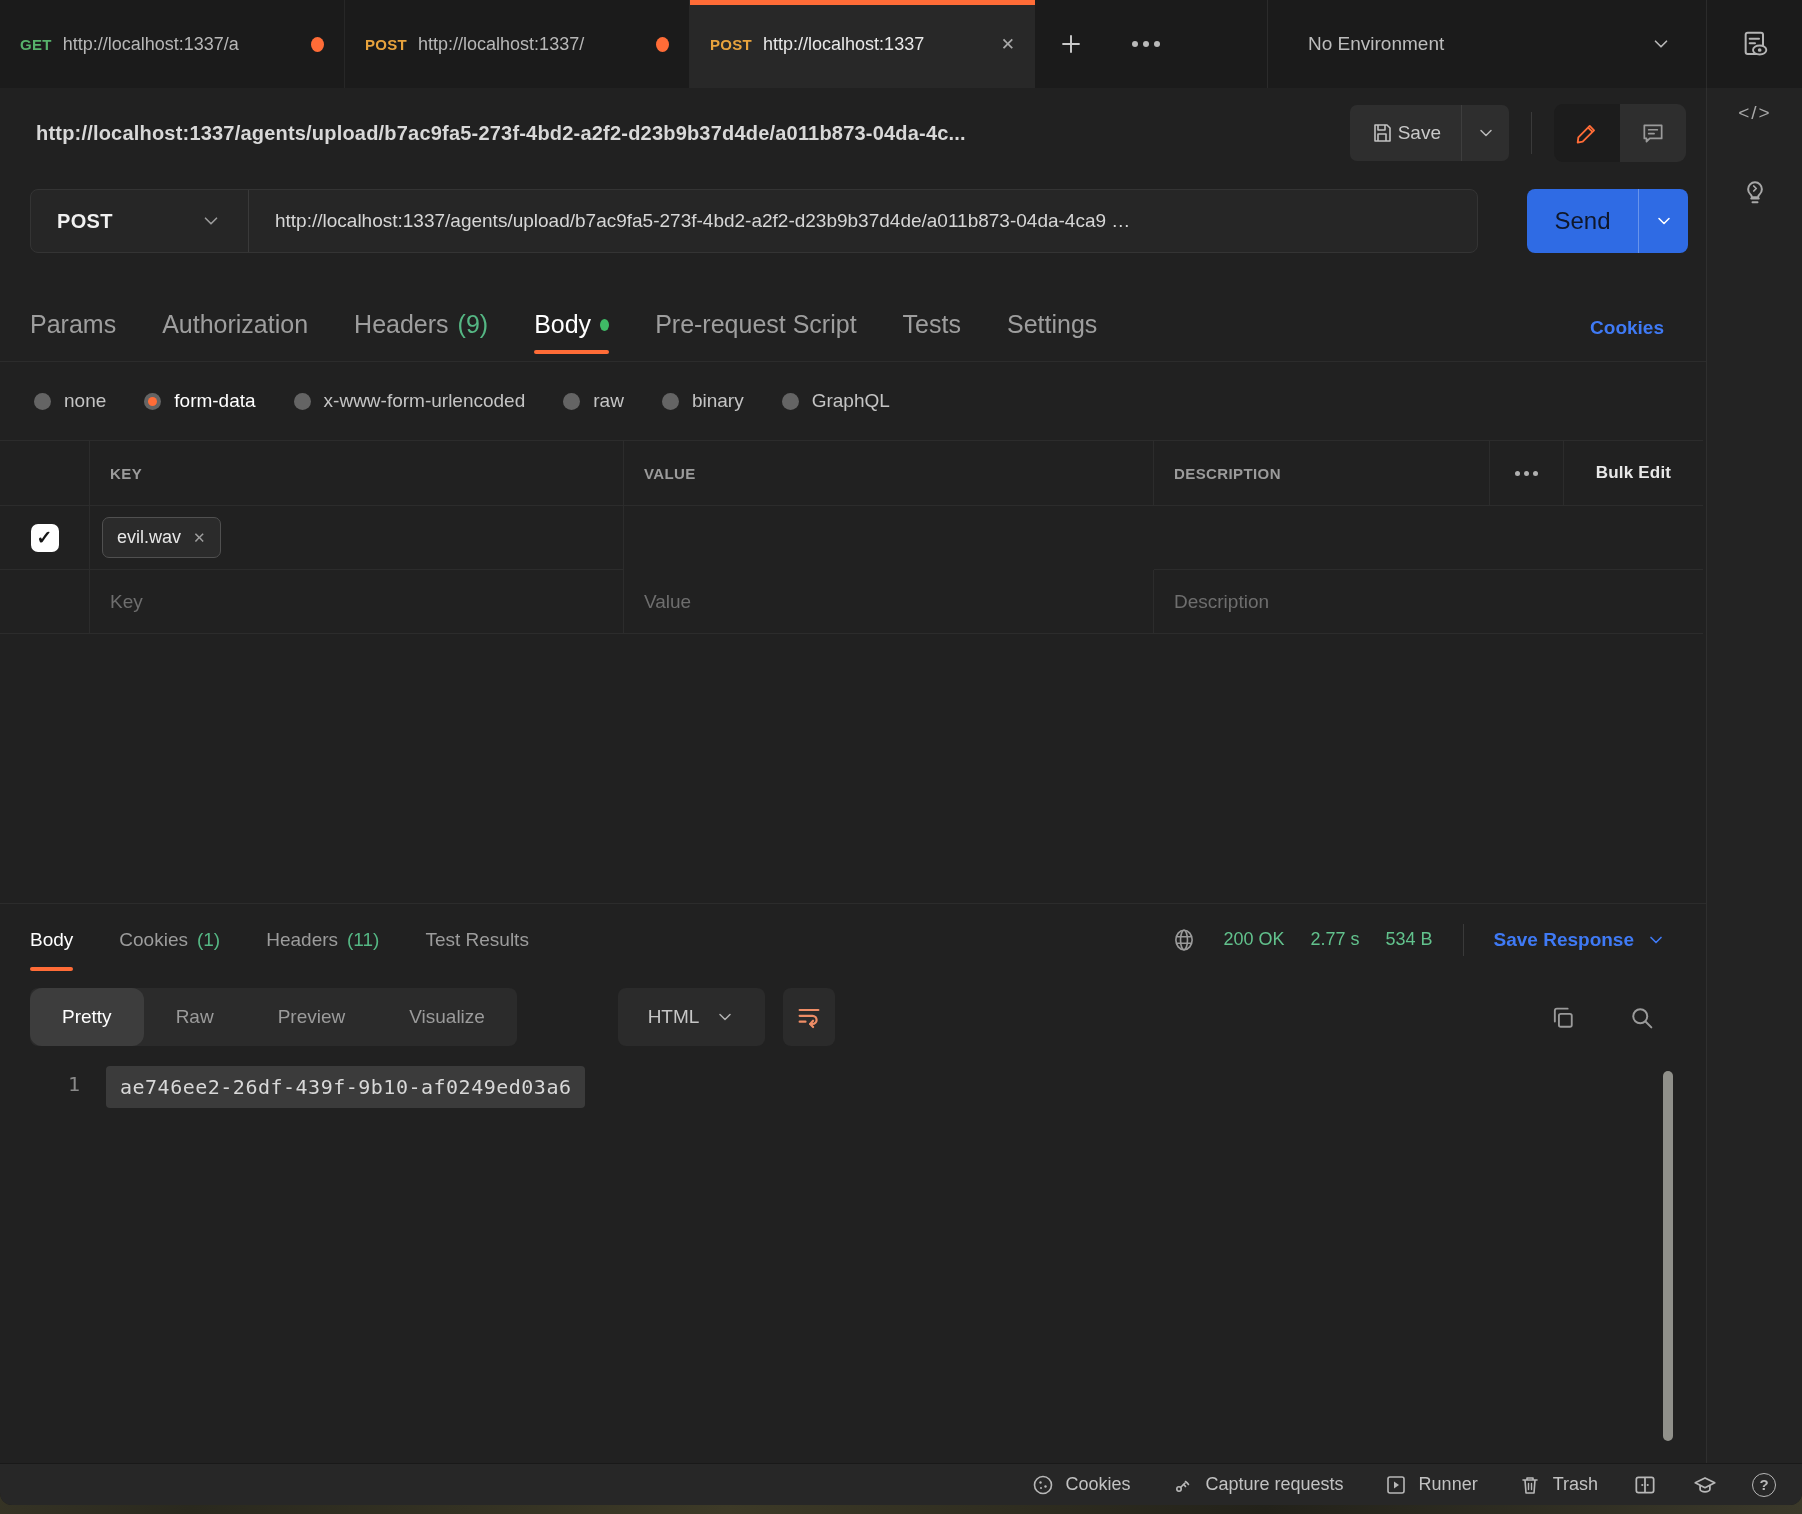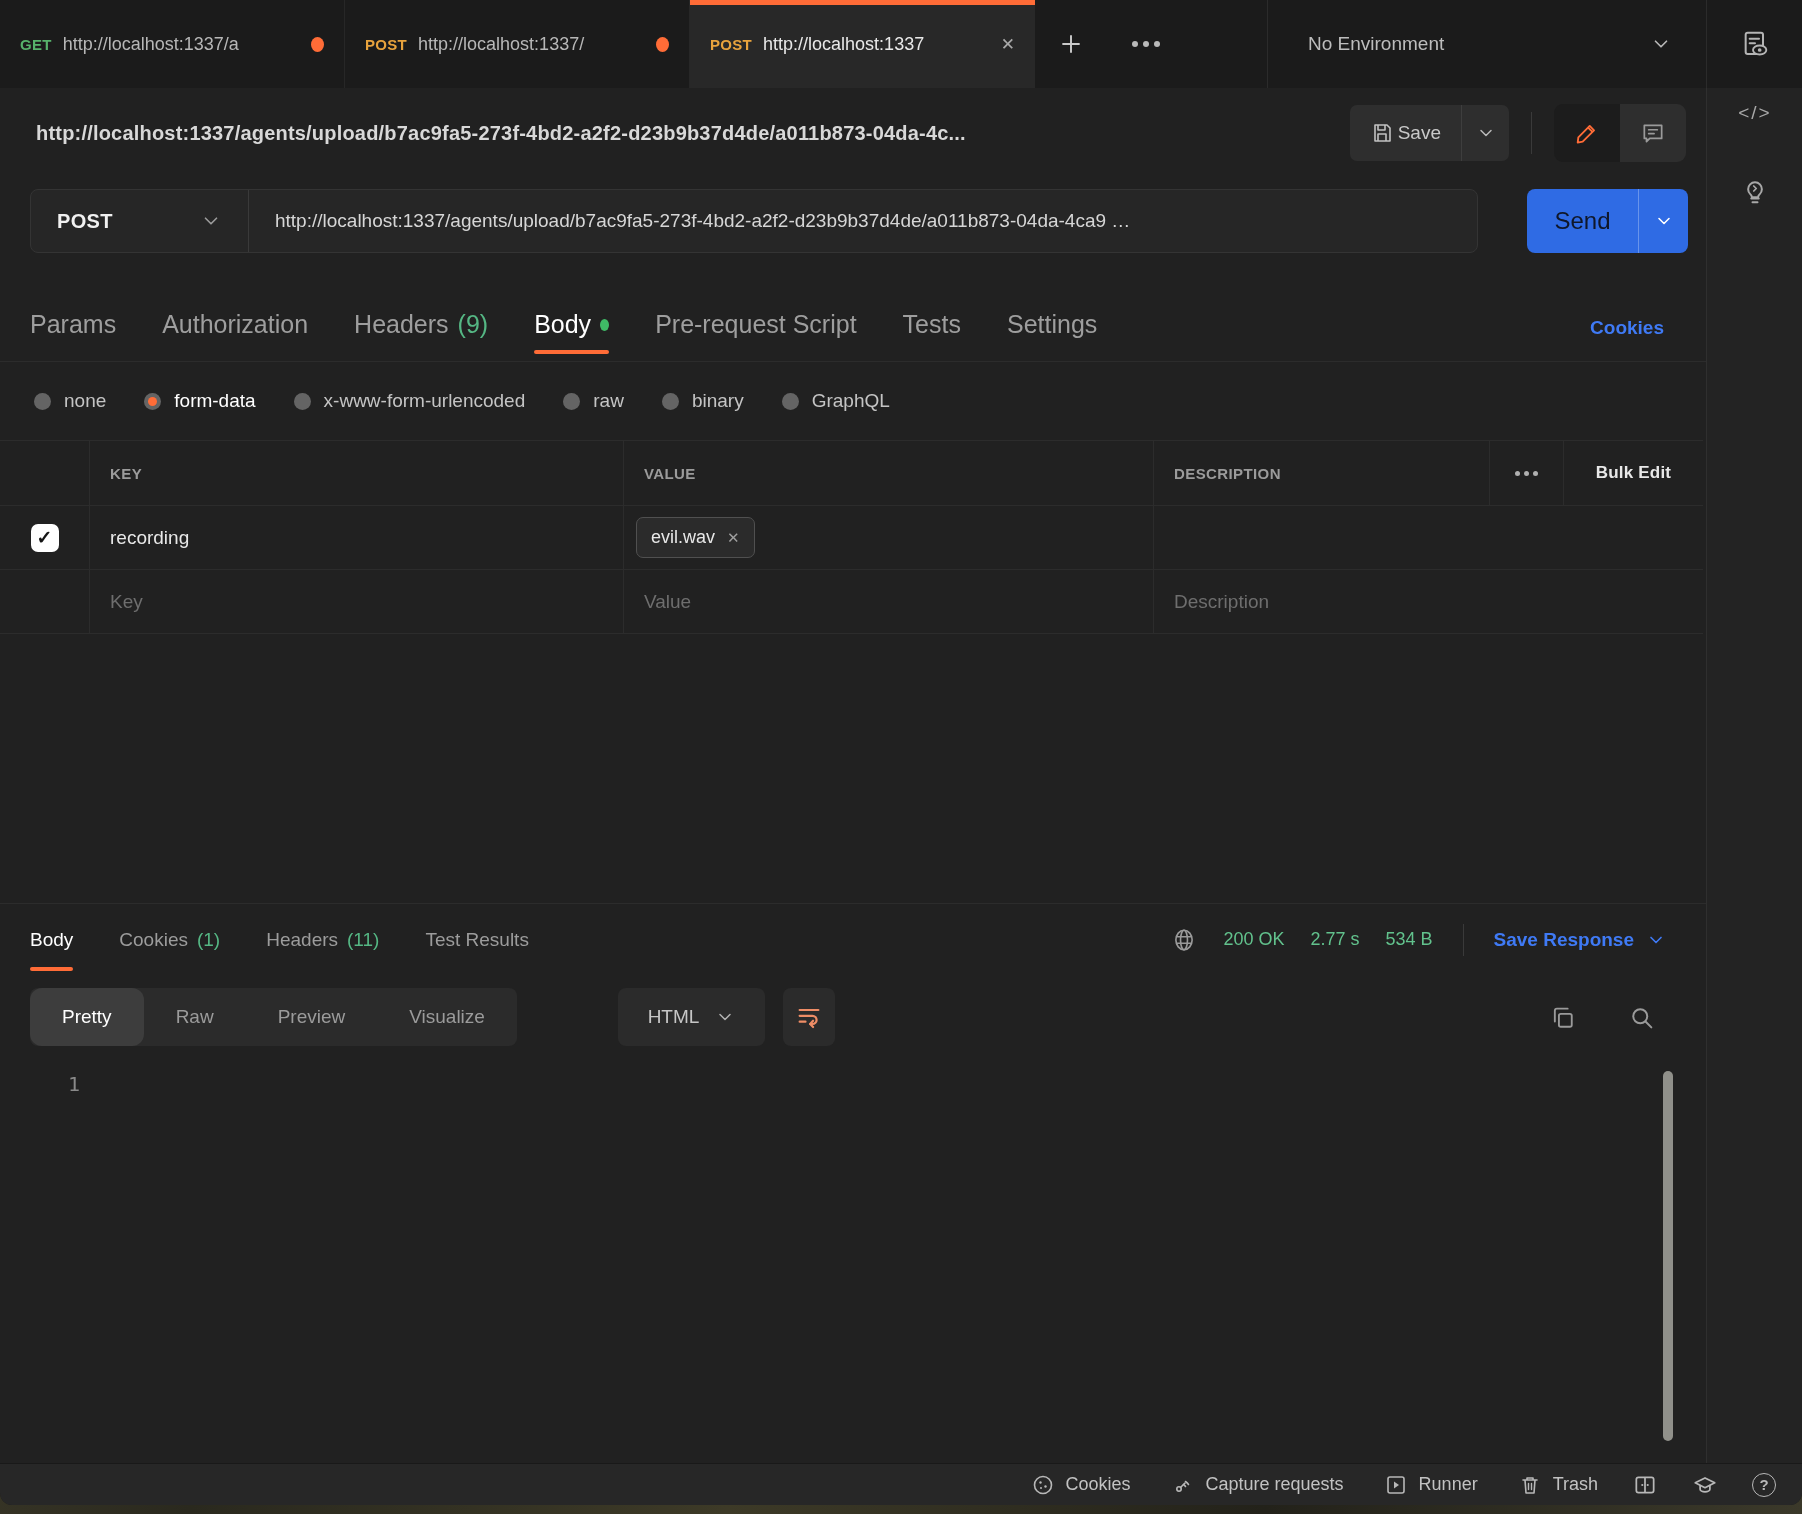--- a/index.html
+++ b/index.html
@@ -304,23 +304,20 @@
     <div class="cell hcell center last">
           <span class="bulkedit">Bulk Edit</span>
         </div>
 
     <div class="cell ckcell">
       <div class="checkbox">
             <span>✓</span>
           </div>
     </div>
     <div class="cell">
-          <span class="keytext">recording</span>
-        </div>
-    <div class="cell">
       <span class="chip">
         <span>evil.wav</span>
         <span class="x">✕</span>
       </span>
     </div>
     <div class="cell span3 last"></div>
 
     <div class="cell ckcell"></div>
     <div class="cell">
           <span class="ph">Key</span>
@@ -396,20 +393,23 @@
     </div>
     <div class="iconbtn" style="left:1620px;">
       <svg width="28" height="28" viewBox="0 0 24 24">
         <circle cx="10.5" cy="10.5" r="6" stroke="#9a9a9a" stroke-width="1.7" fill="none"></circle>
         <path d="M15 15l5 5" stroke="#9a9a9a" stroke-width="1.7" fill="none" stroke-linecap="round"></path>
       </svg>
     </div>
   </div>
 
   <div class="code-linenum">1</div>
+  <div class="code-highlight">
+    <span>ae746ee2-26df-439f-9b10-af0249ed03a6</span>
+  </div>
   <div class="vscroll"></div>
 
   <div class="rightstrip">
     <div class="strip-icon" style="top:14px;">
       <span class="codeglyph">&lt;/&gt;</span>
     </div>
     <div class="strip-icon" style="top:88px;">
       <svg width="30" height="30" viewBox="0 0 24 24">
         <path d="M9 18h6M10 21h4" stroke="#a8a8a8" stroke-width="1.6" fill="none" stroke-linecap="round"></path>
         <path d="M8.2 14.5a5.5 5.5 0 1 1 7.6 0c-.9.8-1.3 1.5-1.3 2.5h-5c0-1-.4-1.7-1.3-2.5z" stroke="#a8a8a8" stroke-width="1.6" fill="none" stroke-linejoin="round"></path>

